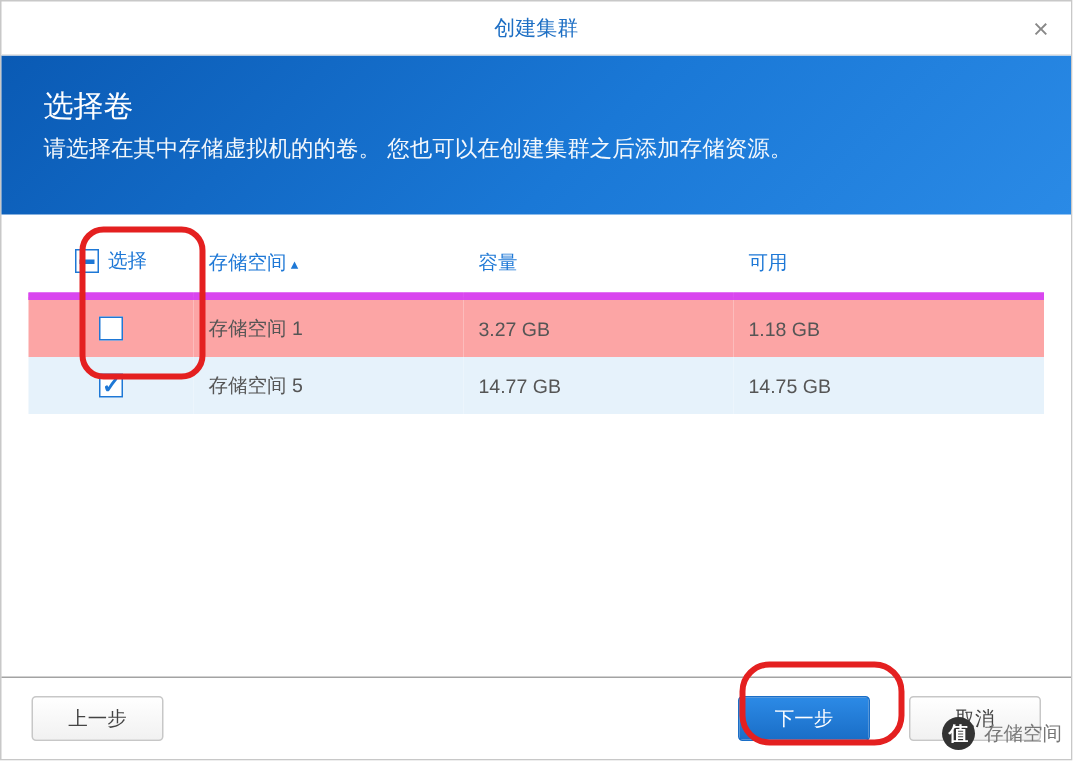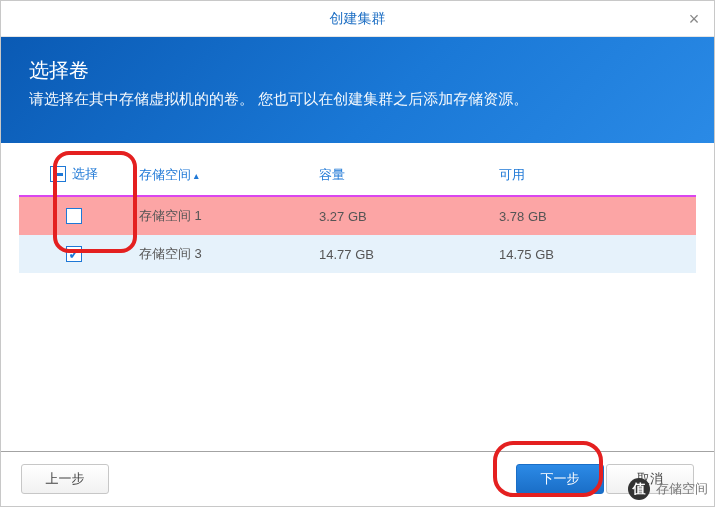--- a/index.html
+++ b/index.html
@@ -54,21 +54,21 @@
     table.grid {
       width: 100%;
       border-collapse: collapse;
       table-layout: fixed;
     }
     table.grid th {
       text-align: left;
       font-weight: normal;
       color: #1e78d6;
       padding: 8px 10px 10px;
-      border-bottom: 2px solid #d946ef;
+      border-bottom: 5px solid #d946ef;
       font-size: 13px;
     }
     table.grid th.sort::after {
       content: " ▴";
       font-size: 10px;
       color: #1e78d6;
     }
     table.grid td {
       padding: 10px 10px;
       color: #555;
@@ -117,21 +117,21 @@
       border-radius: 3px;
       cursor: pointer;
       font-size: 13px;
       padding: 0 14px;
     }
     .btn.primary {
       background: linear-gradient(#2c8ae6,#1a6ec7);
       border: 1px solid #1a6ec7;
       color: #fff;
     }
-    .footer-right { display: flex; gap: 2px; align-items: center; position: relative; }
+    .footer-right { display: flex; gap: 26px; align-items: center; position: relative; }
 
     
     .annot {
       position: absolute;
       border: 4px solid #e42020;
       border-radius: 16px;
       pointer-events: none;
     }
     .annot1 { left: 52px; top: 150px; width: 84px; height: 102px; }
     .annot2 { left: 492px; top: 440px; width: 110px; height: 56px; border-radius: 20px; }
@@ -185,25 +185,25 @@
           <th class="sort">存储空间</th>
           <th>容量</th>
           <th>可用</th>
         </tr>
       </thead>
       <tbody>
         <tr class="row-odd">
           <td style="text-align:center"><span class="checkbox"></span></td>
           <td>存储空间 1</td>
           <td>3.27 GB</td>
-          <td>3.78 GB</td>
+          <td>1.18 GB</td>
         </tr>
         <tr class="row-sel">
           <td style="text-align:center"><span class="checkbox checked"></span></td>
-          <td>存储空间 3</td>
+          <td>存储空间 5</td>
           <td>14.77 GB</td>
           <td>14.75 GB</td>
         </tr>
       </tbody>
     </table>
   </div>
 
   <div class="footer">
     <button class="btn">上一步</button>
     <div class="footer-right">

